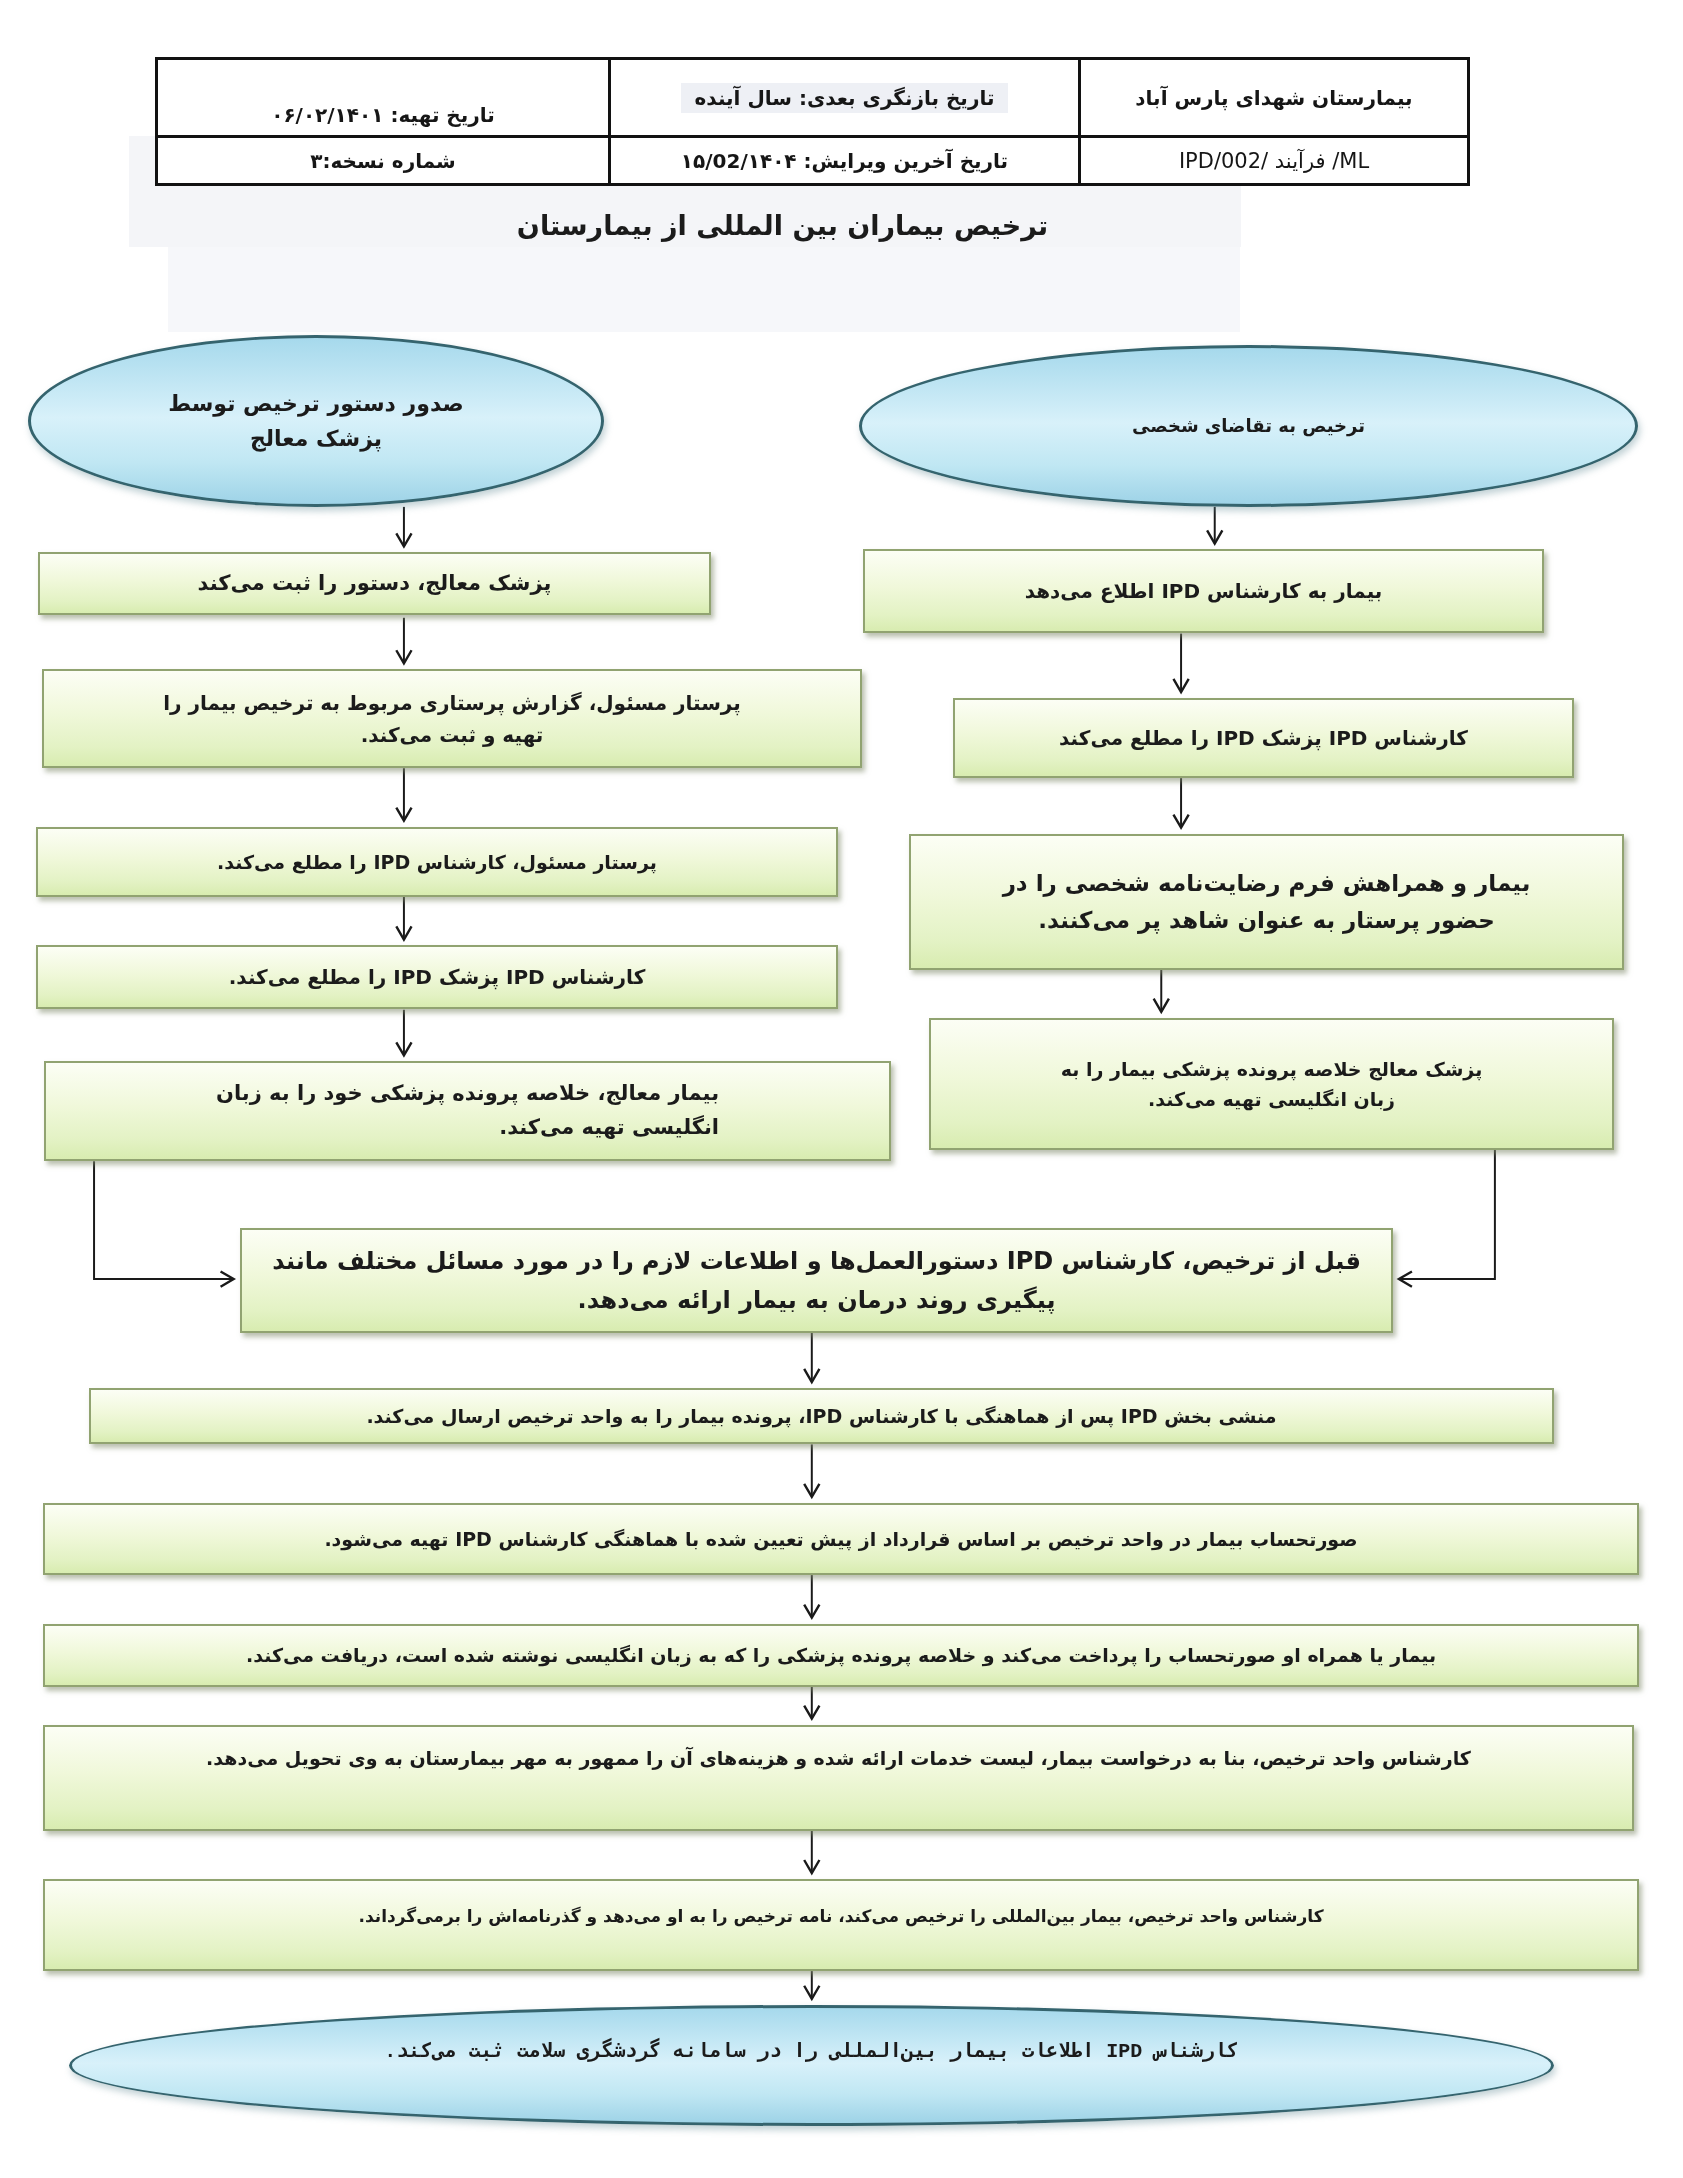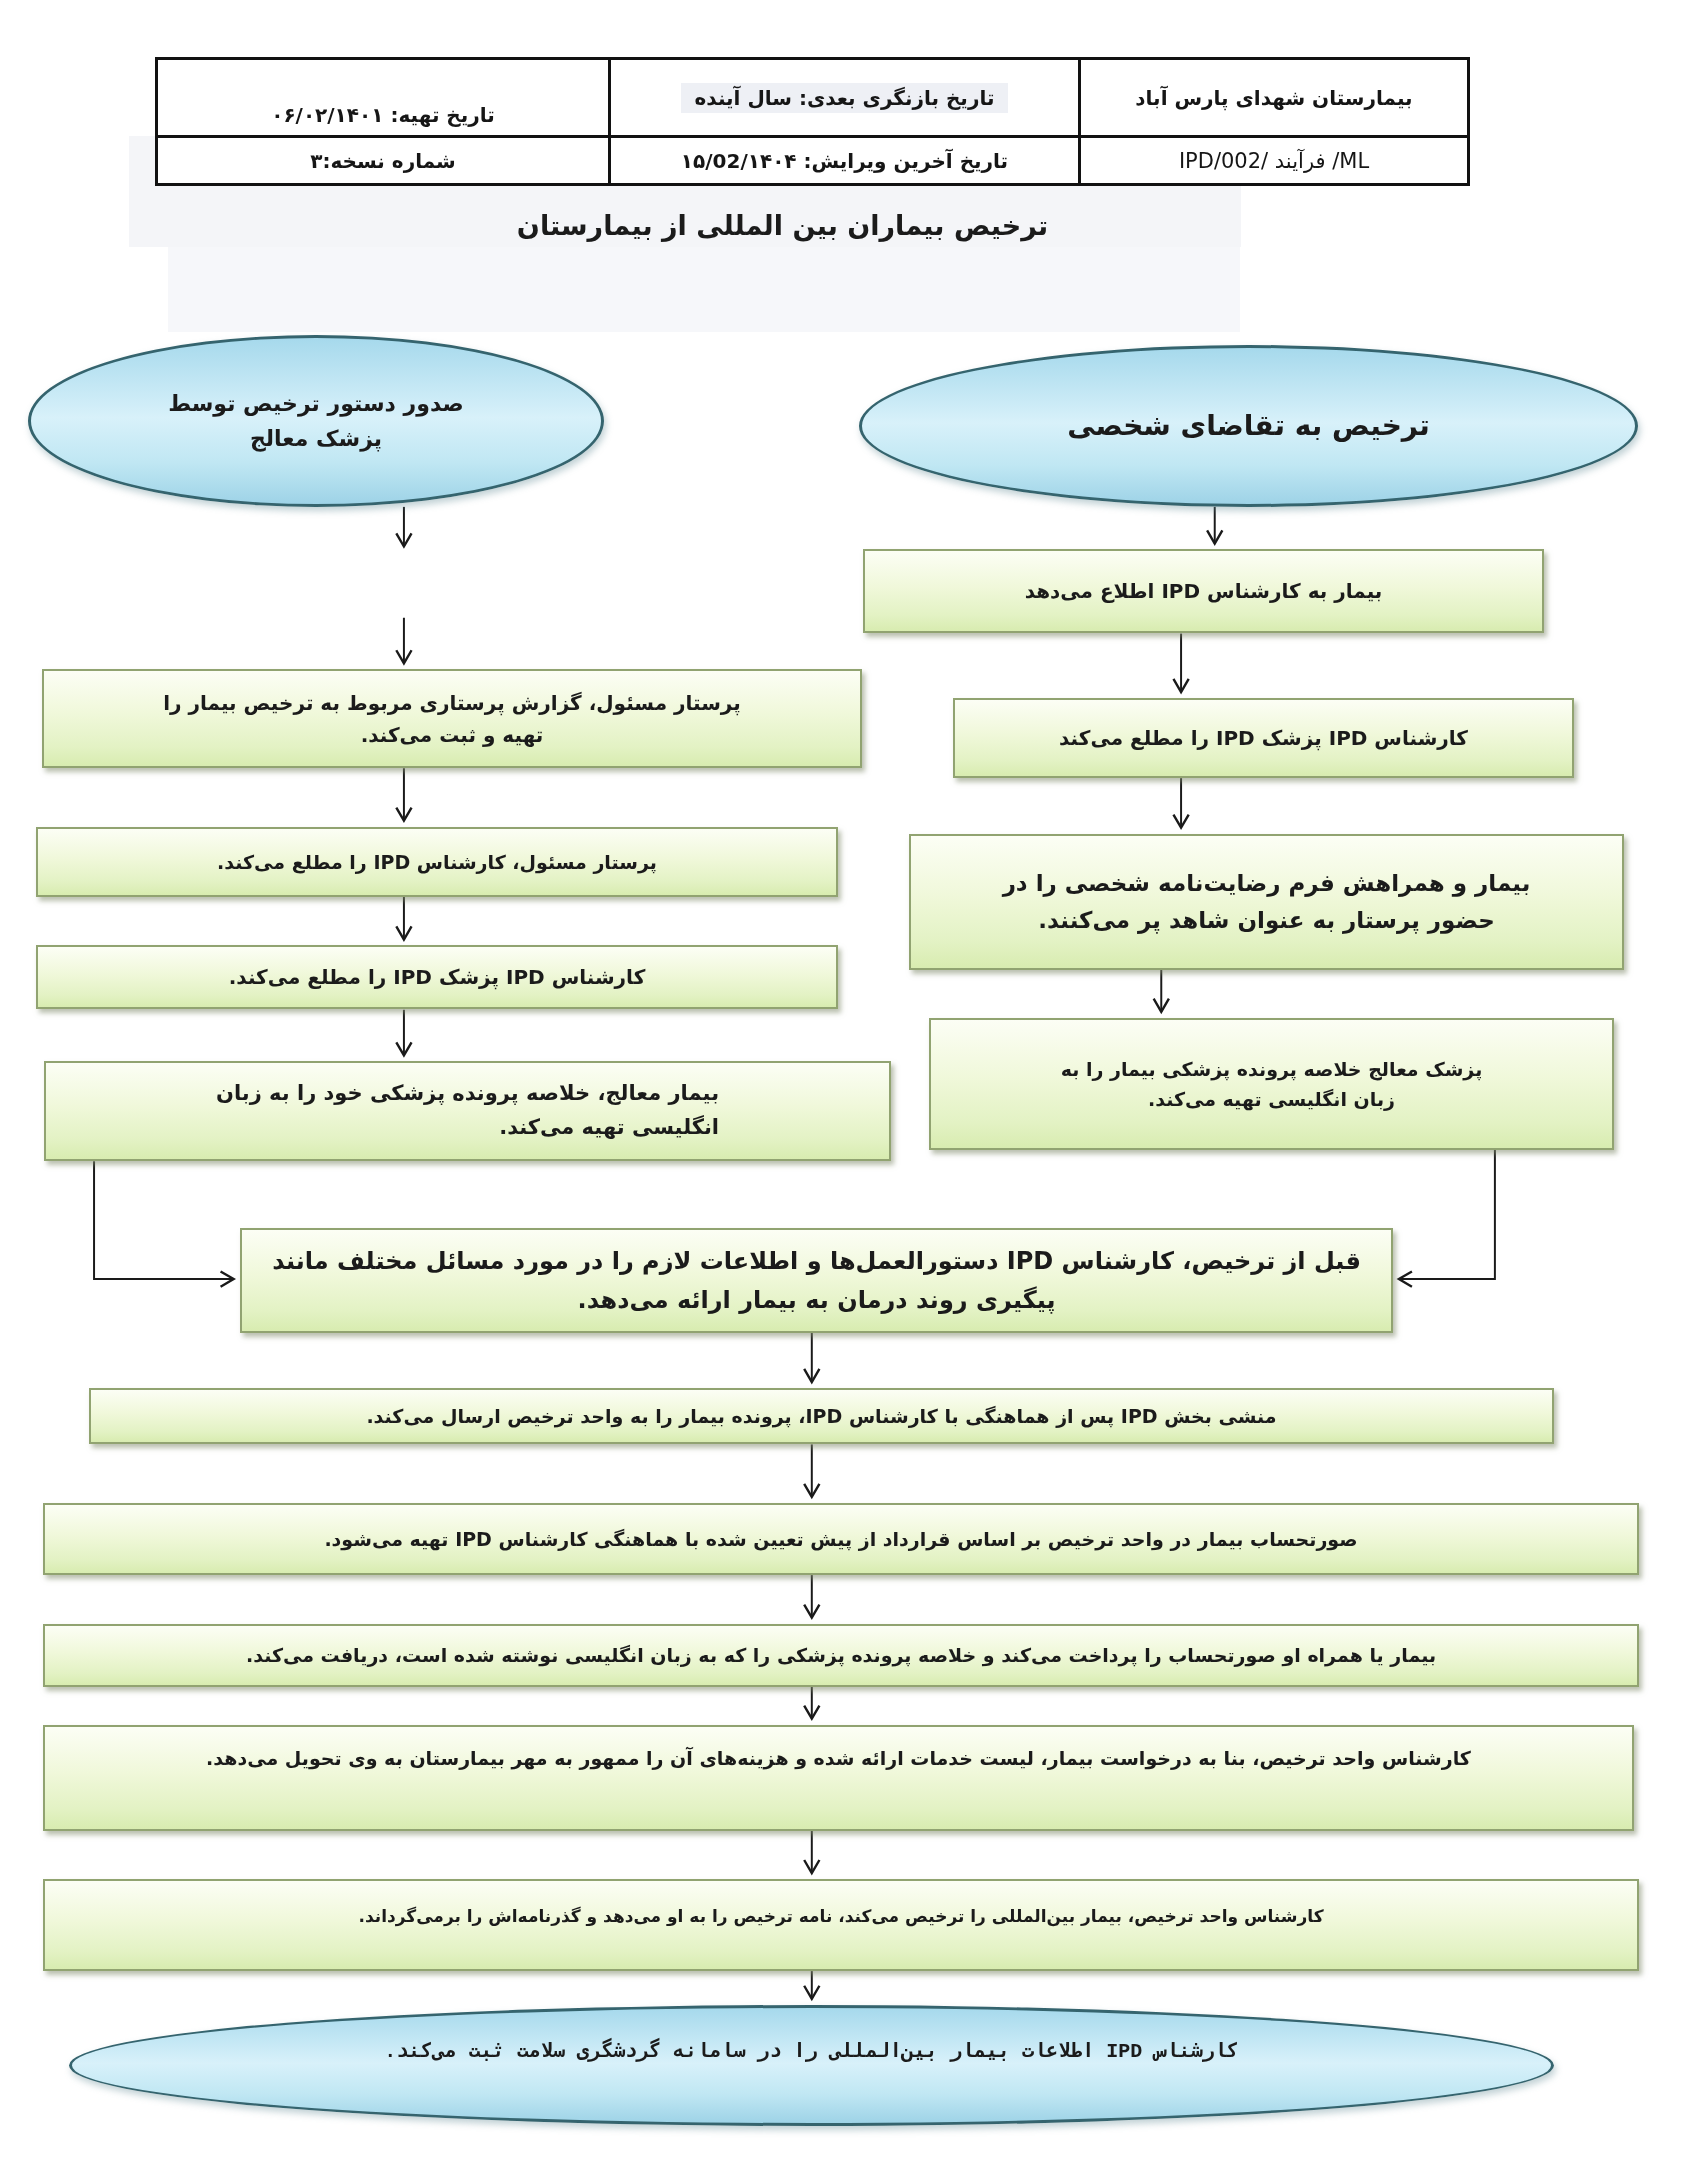--- a/index.html
+++ b/index.html
@@ -98,28 +98,29 @@
       <path d="M820,1459 L820,1512" marker-end="url(#vhead)"></path>
       <path d="M820,1591 L820,1634" marker-end="url(#vhead)"></path>
       <path d="M820,1704 L820,1736" marker-end="url(#vhead)"></path>
       <path d="M820,1849 L820,1892" marker-end="url(#vhead)"></path>
       <path d="M820,1991 L820,2019" marker-end="url(#vhead)"></path>
     </g>
   </svg>
 
   <div class="node ellipse" style="left:28px;top:335px;width:576px;height:172px;font-size:22px;">صدور دستور ترخیص توسط
 پزشک معالج</div>
+  <div class="node box" style="left:38px;top:552px;width:673px;height:63px;font-size:21px;">پزشک معالج، دستور را ثبت می‌کند</div>
   <div class="node box" style="left:42px;top:669px;width:820px;height:99px;font-size:20px;">پرستار مسئول، گزارش پرستاری مربوط به ترخیص بیمار را
 تهیه و ثبت می‌کند.</div>
   <div class="node box" style="left:36px;top:827px;width:802px;height:70px;font-size:19px;">پرستار مسئول، کارشناس IPD را مطلع می‌کند.</div>
   <div class="node box" style="left:36px;top:945px;width:802px;height:64px;font-size:20px;">کارشناس IPD پزشک IPD را مطلع می‌کند.</div>
   <div class="node box" style="left:44px;top:1061px;width:847px;height:100px;font-size:21px;text-align:right;">بیمار معالج، خلاصه پرونده پزشکی خود را به زبان
 انگلیسی تهیه می‌کند.</div>
 
-  <div class="node ellipse" style="left:859px;top:345px;width:779px;height:162px;font-size:28px;">ترخیص به تقاضای شخصی</div>
+  <div class="node ellipse" style="left:859px;top:345px;width:779px;height:162px;font-size:18px;">ترخیص به تقاضای شخصی</div>
   <div class="node box" style="left:863px;top:549px;width:681px;height:84px;font-size:20px;">بیمار به کارشناس IPD اطلاع می‌دهد</div>
   <div class="node box" style="left:953px;top:698px;width:621px;height:80px;font-size:20px;">کارشناس IPD پزشک IPD را مطلع می‌کند</div>
   <div class="node box" style="left:909px;top:834px;width:715px;height:136px;font-size:23px;">بیمار و همراهش فرم رضایت‌نامه شخصی را در
 حضور پرستار به عنوان شاهد پر می‌کنند.</div>
   <div class="node box" style="left:929px;top:1018px;width:685px;height:132px;font-size:19px;">پزشک معالج خلاصه پرونده پزشکی بیمار را به
 زبان انگلیسی تهیه می‌کند.</div>
 
   <div class="node box" style="left:240px;top:1228px;width:1153px;height:105px;font-size:24px;">قبل از ترخیص، کارشناس IPD دستورالعمل‌ها و اطلاعات لازم را در مورد مسائل مختلف مانند
 پیگیری روند درمان به بیمار ارائه می‌دهد.</div>
   <div class="node box" style="left:89px;top:1388px;width:1465px;height:56px;font-size:19px;">منشی بخش IPD پس از هماهنگی با کارشناس IPD، پرونده بیمار را به واحد ترخیص ارسال می‌کند.</div>

